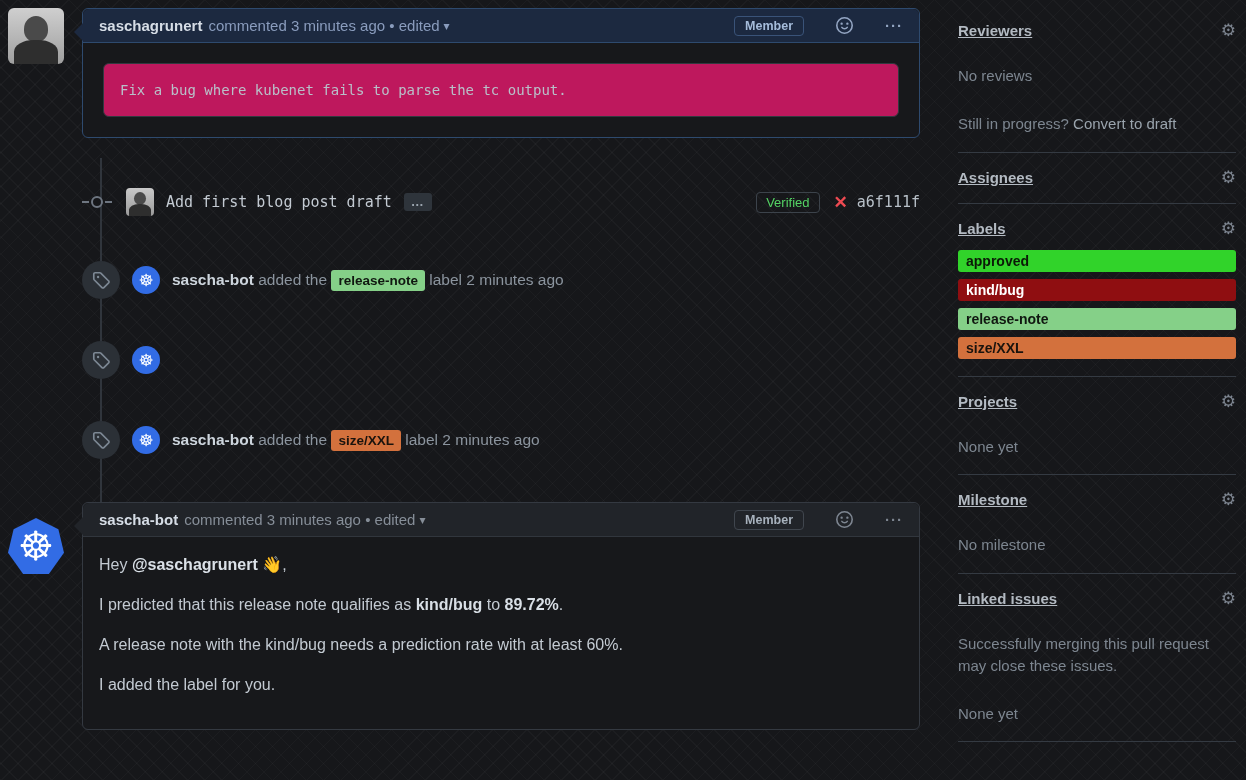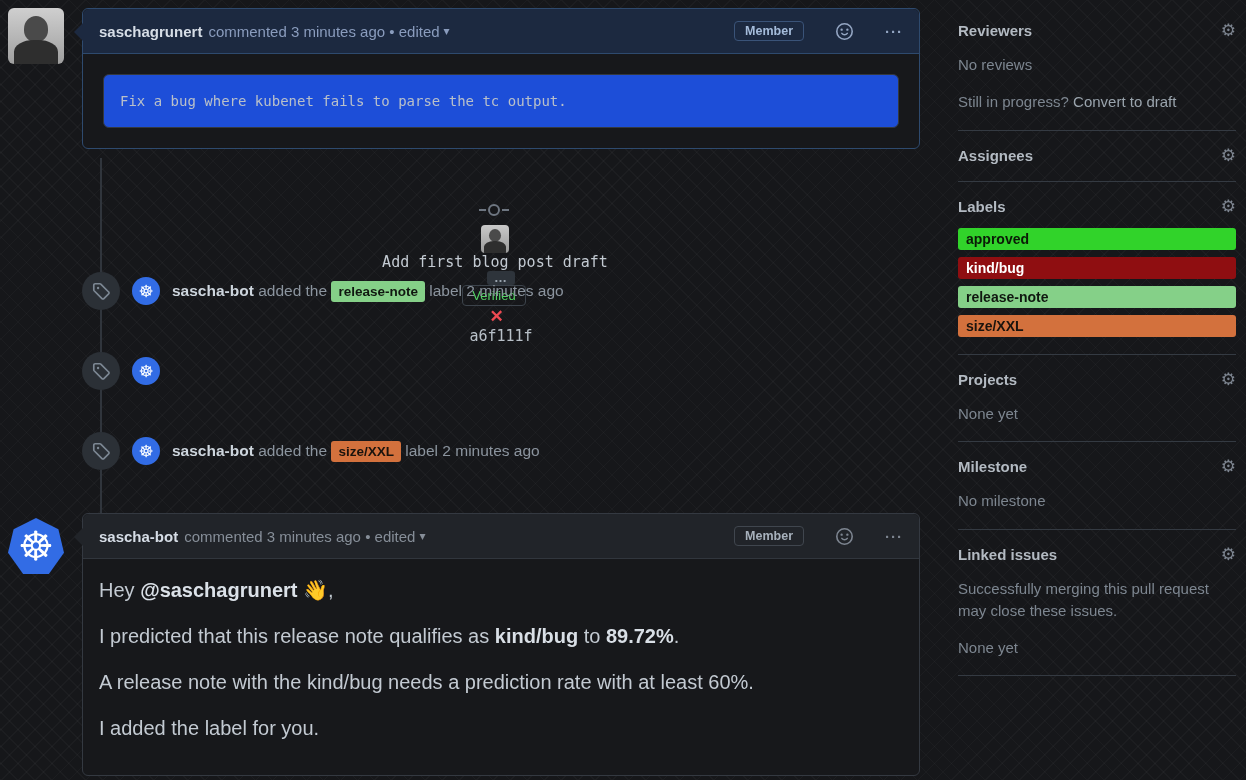--- a/index.html
+++ b/index.html
@@ -31,21 +31,21 @@
   .mini-avatar { width:28px; height:28px; flex:0 0 28px; margin-right:12px; position:relative; overflow:hidden; }
   .mini-photo { border-radius:4px; background:linear-gradient(#c9c9c9,#9a9a9a); }
   .mini-photo .head { position:absolute; left:8px; top:4px; width:12px; height:13px; border-radius:50%; background:#4a4a4a; }
   .mini-photo .body { position:absolute; left:3px; top:16px; width:22px; height:13px; border-radius:45% 45% 0 0; background:#2e2e2e; }
   .mini-k8s { border-radius:50%; background:#326ce5; display:flex; align-items:center; justify-content:center; color:#fff; font-size:17px; font-family:"DejaVu Sans",sans-serif; }
 
   
   .card { position:relative; margin-left:82px; width:838px; border-radius:6px; z-index:1; }
   .card1 { margin-top:8px; border:1px solid #2e4a6e; background:#17181b; }
   .card2 { margin-top:42px; border:1px solid #343941; background:#17181b; }
-  .card-header { display:flex; align-items:center; height:45px; padding:0 16px; border-radius:6px 6px 0 0; }
+  .card-header { display:flex; align-items:center; height:34px; padding:0 16px; border-radius:6px 6px 0 0; }
   .card1 .card-header { background:#1c2940; border-bottom:1px solid #2e4a6e; }
   .card2 .card-header { background:#212429; border-bottom:1px solid #31363d; }
   .card-header::before { content:""; position:absolute; left:-9px; top:14px;
     border-top:9px solid transparent; border-bottom:9px solid transparent; }
   .card1 .card-header::before { border-right:9px solid #1c2940; }
   .card2 .card-header::before { border-right:9px solid #212429; }
 
   .author { font-weight:bold; font-size:15px; color:#d6dde6; text-decoration:none; }
   .meta  { font-size:15px; margin-left:6px; }
   .card1 .meta { color:#8a9cbd; }
@@ -54,53 +54,53 @@
   .card1 .caret { color:#8a9cbd; } .card2 .caret { color:#868e98; }
   .header-right { margin-left:auto; display:flex; align-items:center; gap:32px; }
   .badge-member { font-weight:bold; font-size:12.5px; padding:2px 10px; border-radius:4px; border:1px solid; }
   .card1 .badge-member { border-color:#3a5378; color:#a5bcda; }
   .card2 .badge-member { border-color:#40464e; color:#a7b1bc; }
   .icon-btn { background:none; border:none; padding:0; cursor:pointer; display:flex; align-items:center; }
   .card1 .icon-btn { color:#93a5c2; } .card2 .icon-btn { color:#7d8590; }
   .kebab { font-size:15px; font-weight:bold; letter-spacing:1px; }
 
   .card1-body { padding:20px; }
-  .code-block { margin:0; background:#1d4ed8; border:1px solid #33383f; border-radius:6px; padding:18px 16px;
+  .code-block { margin:0; background:#be185d; border:1px solid #33383f; border-radius:6px; padding:18px 16px;
     font-family:"DejaVu Sans Mono", monospace; font-size:14px; color:#b9c0c9; white-space:pre-wrap; }
 
-  .card2-body { padding:16px; font-size:20px; line-height:1.5; color:#c3cad2; }
+  .card2-body { padding:16px; font-size:16px; line-height:1.5; color:#c3cad2; }
   .card2-body p { margin:0 0 16px 0; }
   .b { font-weight:bold; color:#d9dfe6; }
   .mention { font-weight:bold; color:#dbe1e8; text-decoration:none; }
 
   
-  .commit-row { position:relative; z-index:1; margin-left:82px; margin-top:46px; width:838px; height:36px; display:flex; align-items:center;flex-direction:column; }
+  .commit-row { position:relative; z-index:1; margin-left:82px; margin-top:46px; width:838px; height:36px; display:flex; align-items:center; }
   .commit-icon { position:relative; width:30px; flex:0 0 30px; margin-right:14px; display:flex; align-items:center; justify-content:center; }
   .commit-icon .dot { width:12px; height:12px; border:2px solid #6e7681; border-radius:50%; background:#16171a; }
   .commit-icon::before, .commit-icon::after { content:""; position:absolute; top:50%; margin-top:-1px; width:7px; height:2px; background:#6e7681; }
   .commit-icon::before { left:0; } .commit-icon::after { right:0; }
   .commit-msg { font-family:"DejaVu Sans Mono", monospace; font-size:15px; color:#c3cad2; text-decoration:none; margin-right:12px; }
   .commit-expand { background:#2e343b; border:none; border-radius:3px; color:#9aa4ae; font-weight:bold; font-size:13px; letter-spacing:1px; height:18px; line-height:14px; padding:0 7px; cursor:pointer; }
   .flex-spacer { flex:1; }
   .badge-verified { border:1px solid #3c434b; border-radius:4px; color:#54d364; font-size:13px; padding:2px 9px; margin-right:14px; }
   .x-icon { color:#ee4a52; font-weight:bold; font-size:17px; margin-right:9px; }
   .sha { font-family:"DejaVu Sans Mono", monospace; font-size:15px; color:#b8c0c8; text-decoration:none; }
 
   
   .event-row { position:relative; z-index:1; margin-left:82px; margin-top:40px; width:838px; height:40px; display:flex; align-items:center; }
   .event-badge { width:38px; height:38px; flex:0 0 38px; border-radius:50%; background:#2b3036; display:flex; align-items:center; justify-content:center; color:#7d8894; margin-right:12px; }
   .event-text { font-size:15.5px; color:#8b949e; }
   .event-actor { font-weight:bold; color:#cdd5dd; text-decoration:none; }
   .event-pill { font-weight:bold; font-size:13.5px; padding:3px 7px; border-radius:3px; text-decoration:none; }
 
   
   .side-head { display:flex; align-items:center; justify-content:space-between; }
-  .side-title { font-weight:bold; font-size:15px; color:#b3bac2; }
+  .side-title { font-weight:bold; font-size:15px; color:#b3bac2;text-decoration:underline; }
   .gear { color:#7d8590; font-size:17px; cursor:pointer; line-height:1; font-family:"DejaVu Sans",sans-serif; }
-  .side-muted { color:#7d8690; font-size:15px; margin-top:15px; line-height:1.45; }
+  .side-muted { color:#7d8690; font-size:15px; margin-top:26px; line-height:1.45; }
   .side-link { color:#9aa4ad; cursor:pointer; }
   .side-div { border:none; border-top:1px solid #343a42; margin:17px 0 16px 0; }
   .side-label { display:block; padding:3px 8px; border-radius:3px; font-weight:bold; font-size:14px; margin-top:7px; text-decoration:none; }
   .side-label:first-of-type { margin-top:13px; }
 
   svg { display:block; }
 </style>
 </head>
 <body>
 

